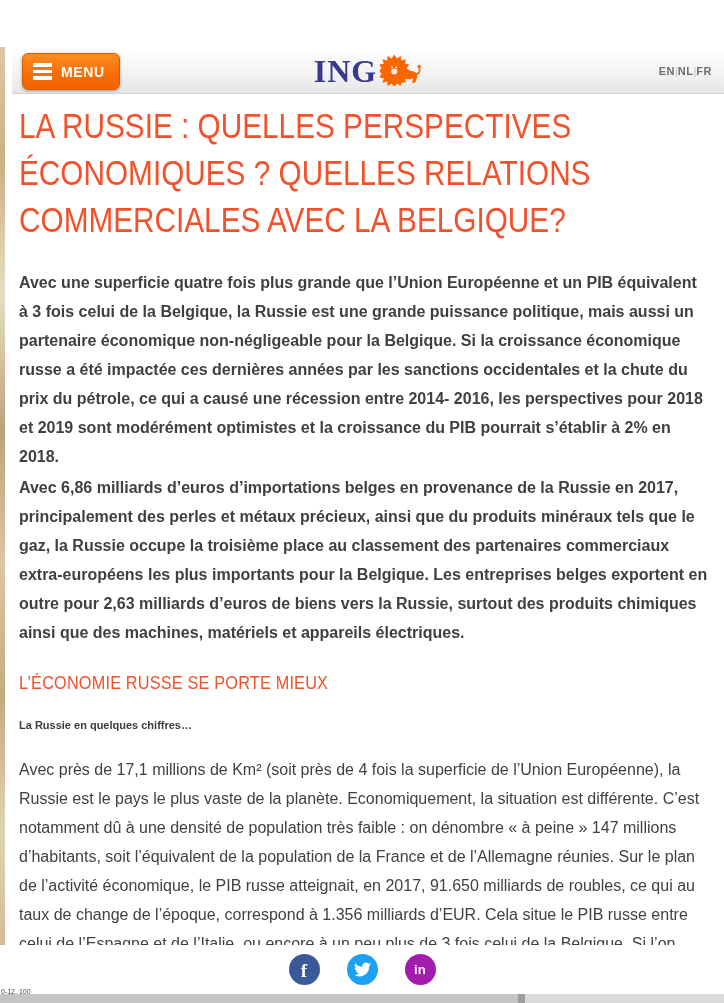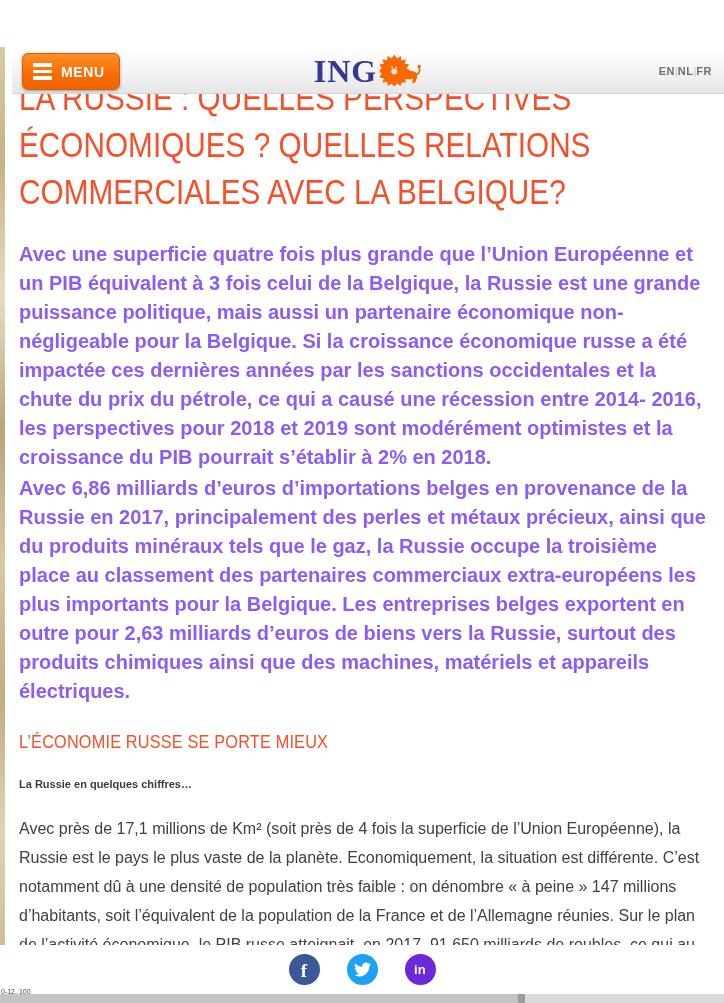--- a/index.html
+++ b/index.html
@@ -48,30 +48,30 @@
     background:linear-gradient(180deg,
       #d9c9a4 0%, #c8b287 12%, #e8ddc2 26%, #b9a47c 40%,
       #d8c8a2 54%, #c2ac82 68%, #e0d3b4 82%, #c6b28a 100%);
   }
 
   
   .content {
     position:absolute; left:5px; top:47px; right:0; bottom:0;
     background:#fff; padding:27px 16px 0 14px; z-index:10;
   }
-  .title { }
+  .title { margin-top:28px; }
   .title-line {
     display:block; white-space:nowrap;
     transform:scaleX(.85); transform-origin:0 50%;
     font-size:35px; line-height:47px; font-weight:400;
     color:#f4502a; letter-spacing:0;
   }
   .lead {
-    font-weight:bold; color:#8b5cf6;
-    font-size:20px; line-height:29px; margin-top:25px;
+    font-weight:bold; color:#404040;
+    font-size:16px; line-height:29px; margin-top:25px;
   }
   .lead + .lead { margin-top:2px; }
   .section-heading { margin-top:20px; }
   .section-heading span {
     display:inline-block; white-space:nowrap;
     transform:scaleX(.88); transform-origin:0 50%;
     font-size:18.5px; font-weight:400; color:#f4502a; letter-spacing:.2px;
   }
   .subheading {
     margin-top:24px; font-weight:bold; font-size:11px; color:#3c3c3c;
@@ -86,21 +86,21 @@
     position:absolute; left:0; right:0; bottom:9px; height:49px;
     background:#fff; z-index:20;
     display:flex; justify-content:center; align-items:center; gap:27px;
   }
   .share-btn {
     width:31px; height:31px; border-radius:50%; cursor:pointer;
     display:flex; align-items:center; justify-content:center; color:#fff;
   }
   .share-btn.fb { background:#3b5998; }
   .share-btn.tw { background:#1da1f2; }
-  .share-btn.li { background:#6d28d9; }
+  .share-btn.li { background:#a21caf; }
   .fb-glyph { font-family:"Liberation Serif", serif; font-weight:bold; font-size:19px; margin-top:2px; }
   .li-glyph { font-weight:bold; font-size:13px; letter-spacing:.3px; }
 
   .bottom-bar {
     position:absolute; left:0; right:0; bottom:0; height:9px;
     background:#c4c4c4; z-index:25; cursor:pointer;
   }
   .bottom-bar .notch { position:absolute; left:518px; width:7px; top:0; bottom:0; background:#9d9d9d; }
   .bottom-bar .seg-right { position:absolute; left:525px; right:0; top:0; bottom:0; background:#d9d9d9; }
   .artifact {

